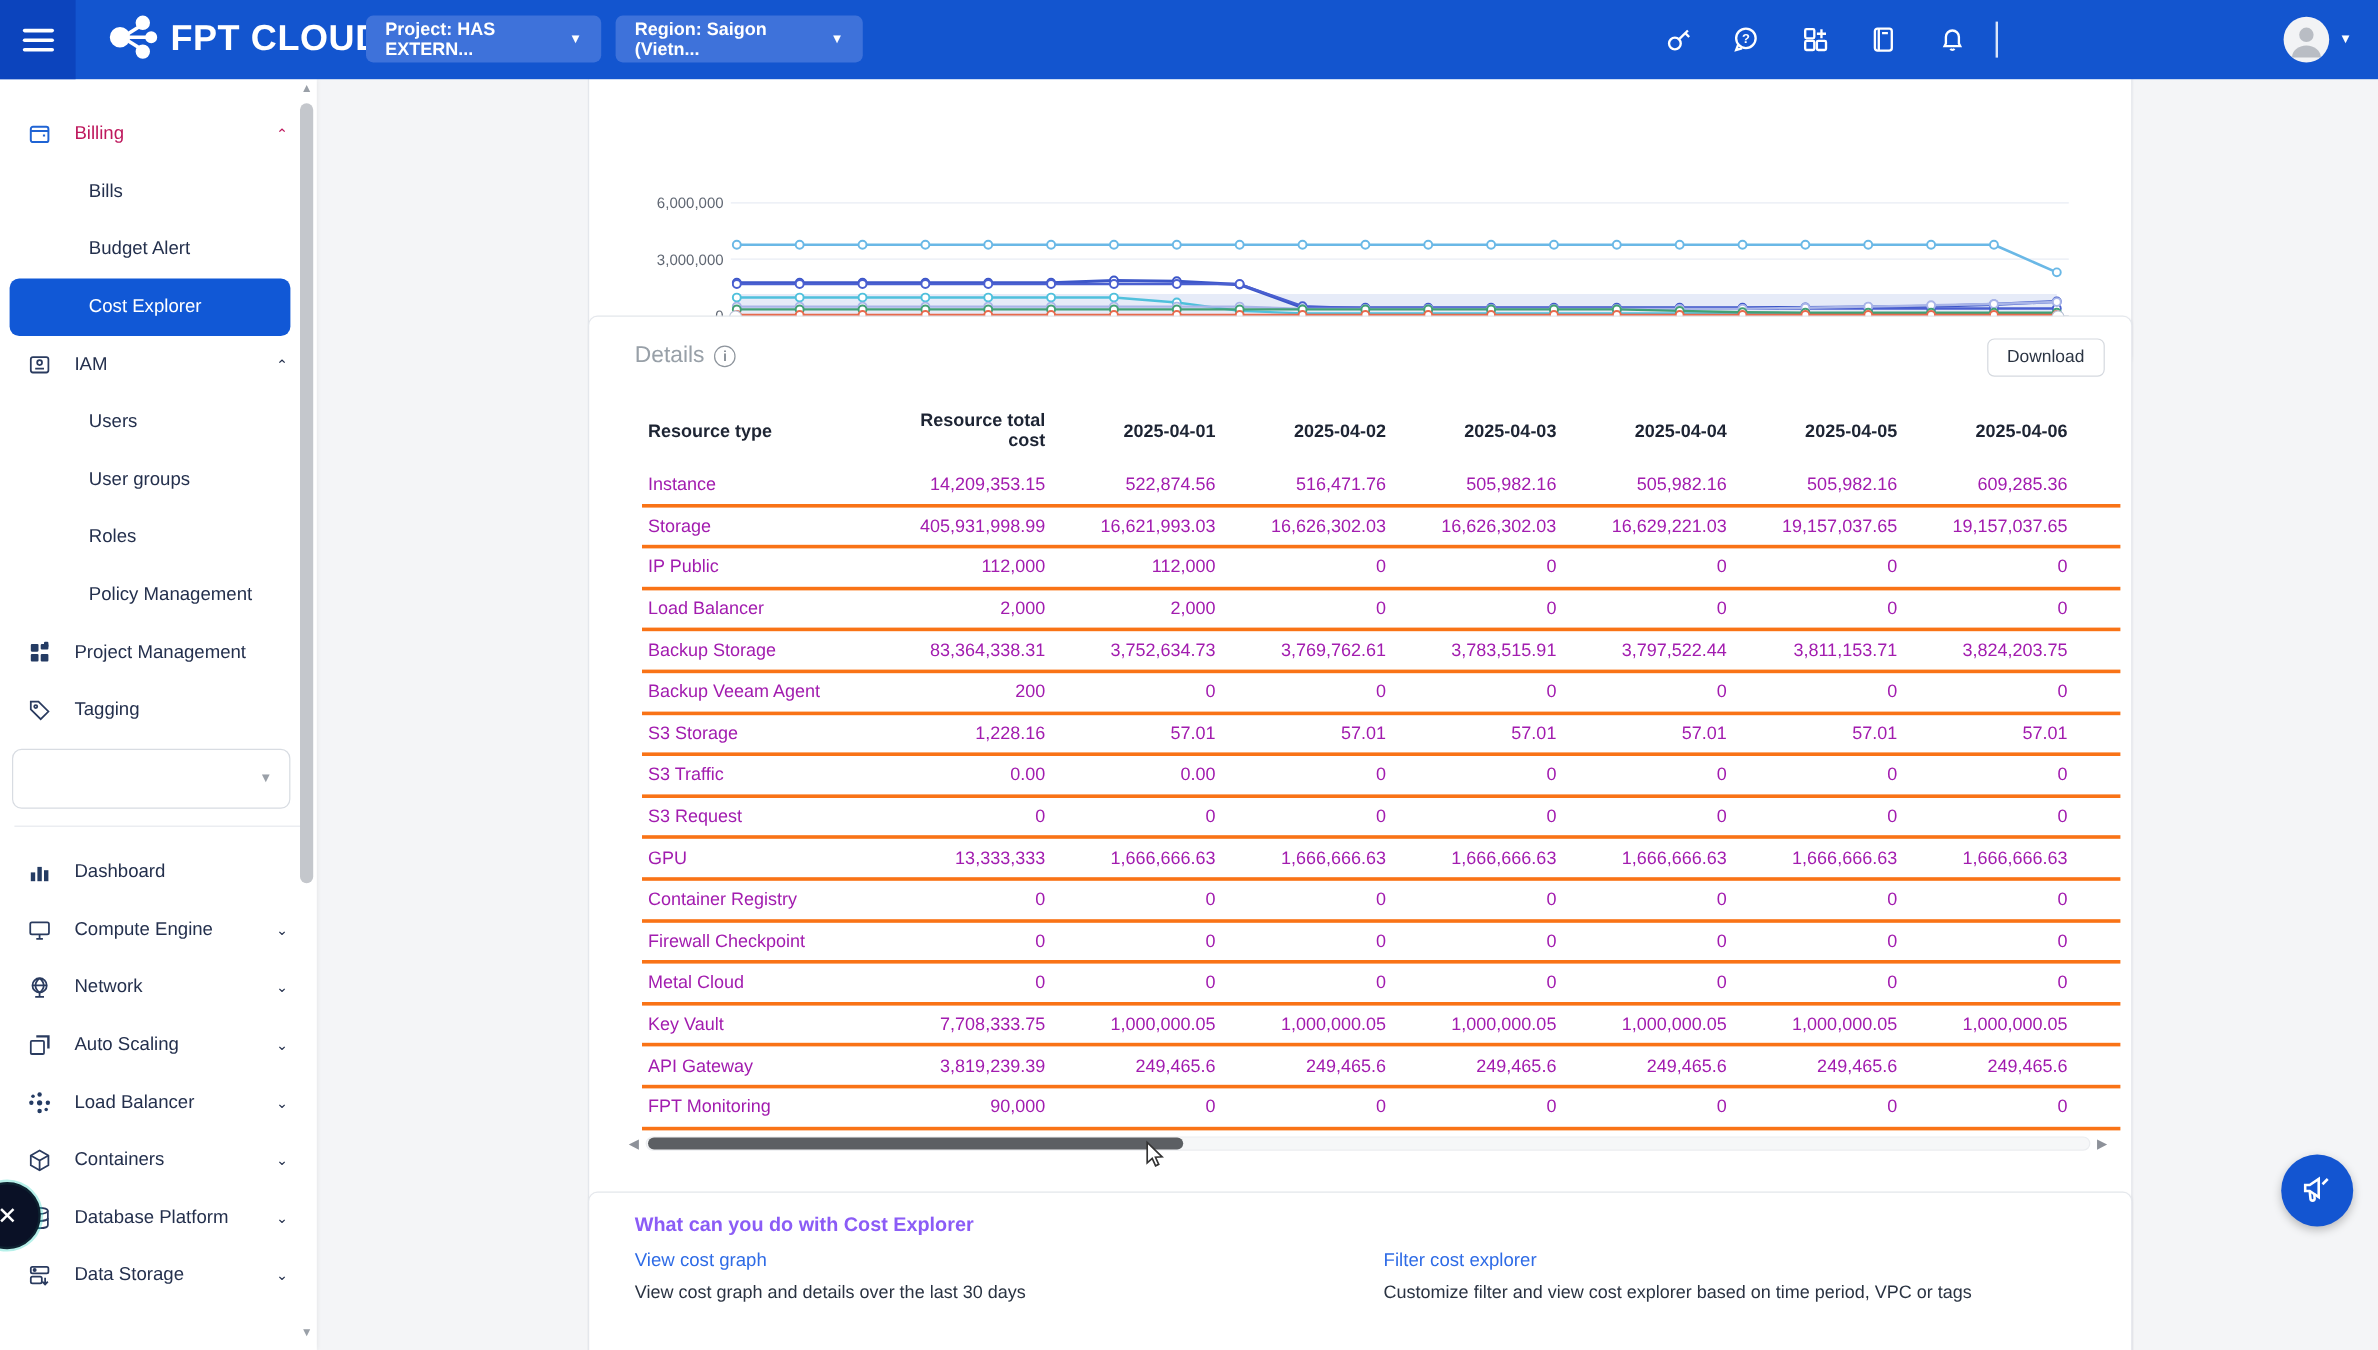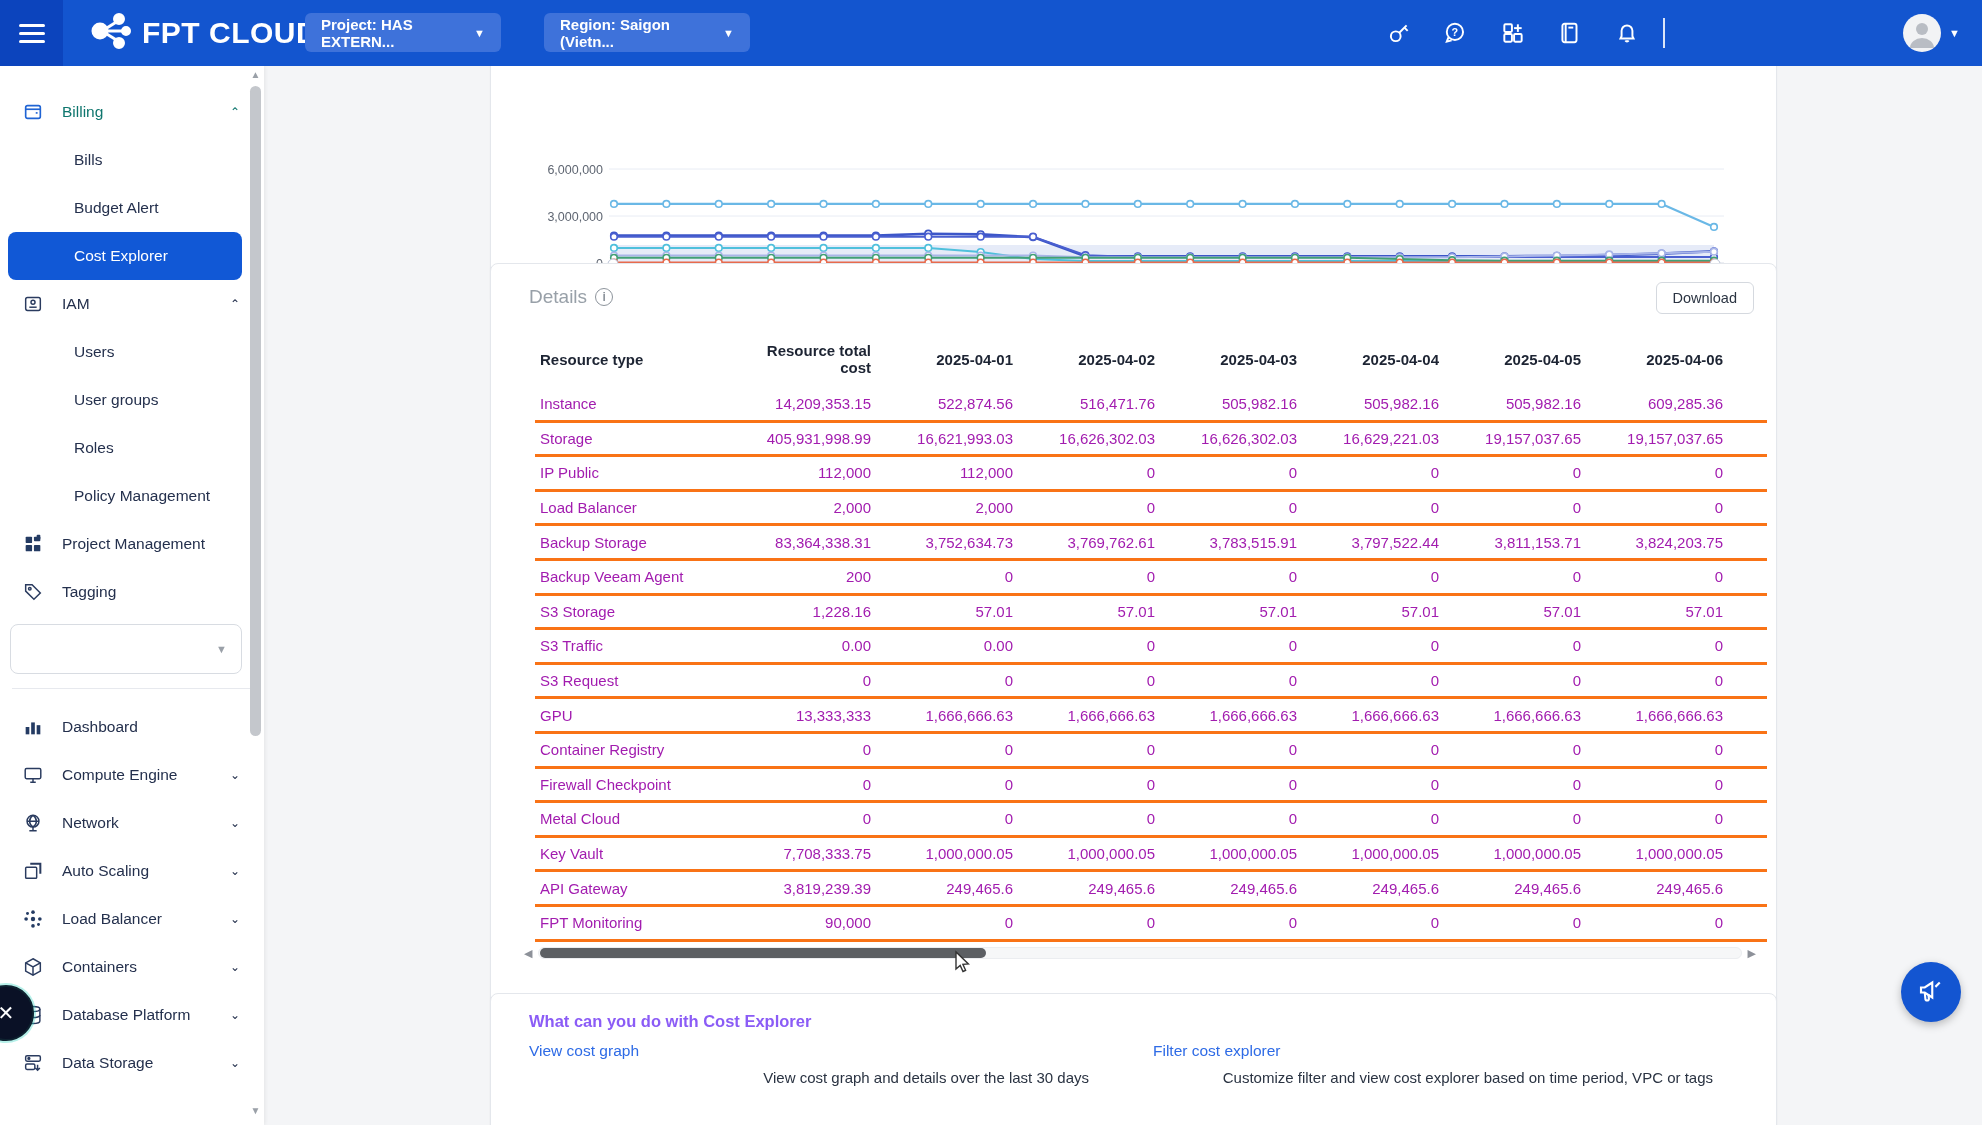--- a/index.html
+++ b/index.html
@@ -14,21 +14,21 @@
     align-items:center; justify-content:center; cursor:pointer; }
   .hamburger span { width:26px; height:3px; background:#fff; border-radius:2px; }
   .brand { position:absolute; left:88px; top:0; height:66px; display:flex;
     align-items:center; gap:10px; color:#fff; }
   .brand-text { font-size:30px; font-weight:800; letter-spacing:.5px; color:#fff; }
   .pill { position:absolute; top:13px; height:39px; background:#3e72da;
     border-radius:6px; color:#fff; font-size:15px; font-weight:600;
     display:flex; align-items:center; padding:16px 16px; gap:12px; cursor:pointer; }
   .pill .caret { font-size:11px; }
   .pill1 { left:305px; width:196px; }
-  .pill2 { left:513px; width:206px;margin-left:31px; }
+  .pill2 { left:513px; width:206px; }
   .nav-icons { position:absolute; right:0; top:0; height:66px; display:flex;
     align-items:center; }
   .nav-ic { width:57px; height:66px; display:flex; align-items:center;
     justify-content:center; cursor:pointer; }
   .nav-divider { width:2px; height:30px; background:rgba(255,255,255,.85);
     margin:0 8px; }
   .avatar-wrap { display:flex; align-items:center; gap:8px; margin:0 22px 0 230px;
     cursor:pointer; }
   .avatar { width:38px; height:38px; border-radius:50%; background:#f2f3f5;
     display:flex; align-items:center; justify-content:center; overflow:hidden; }
@@ -37,21 +37,21 @@
   
   .sidebar { position:absolute; left:0; top:66px; width:264px; height:1059px;
     background:#fff; box-shadow:1px 0 4px rgba(0,0,0,.07); z-index:40;
     padding-top:22px; }
   .side-row { height:48px; display:flex; align-items:center; padding:0 14px 0 22px;
     color:#24304d; font-size:15.5px; cursor:pointer; position:relative; }
   .side-row .lbl { margin-left:18px; flex:1; white-space:nowrap; }
   .side-row.child { padding-left:62px; }
   .side-row.child .lbl { margin-left:12px; }
   .side-row .chev { color:#24304d; font-size:12px; margin-right:10px; }
-  .side-row.blue-hdr, .side-row.blue-hdr .chev { color:#0f766e; }
+  .side-row.blue-hdr, .side-row.blue-hdr .chev { color:#be185d; }
   .side-row.active-item { margin:0 20px 0 8px; width:234px; border-radius:8px;
     background:#1158d6; color:#fff; padding-left:54px; }
   .side-select { margin:8px 20px 0 10px; width:232px; height:50px;
     border:1px solid #d8dce2; border-radius:8px; background:#fff;
     display:flex; align-items:center; justify-content:flex-end;
     padding-right:14px; color:#8b929c; cursor:pointer; }
   .side-divider { height:1px; background:#e7e9ee; margin:14px 12px; }
   .side-scroll { position:absolute; right:2px; top:4px; width:13px; height:1048px; }
   .side-scroll .arr { position:absolute; left:0; width:13px; height:12px;
     color:#9aa0a8; font-size:10px; text-align:center; line-height:10px; cursor:pointer; }
@@ -92,21 +92,21 @@
   .hs-track { flex:1; height:12px; background:#f6f7f8; border:1px solid #ebedf0;
     border-radius:7px; position:relative; }
   .hs-thumb { position:absolute; left:1px; top:0px; width:446px; height:10px;
     background:#5c5f63; border-radius:6px; cursor:pointer; }
 
   
   .foot-title { position:absolute; left:38px; top:18px; font-size:16.5px;
     font-weight:700; color:#8b5cf6; }
   .foot-item { position:absolute; top:48px; width:560px; }
   .foot-item .link { color:#2e6be6; font-size:15.5px; cursor:pointer; }
-  .foot-item .desc { margin-top:9px; color:#2a3342; font-size:15px;text-align:right; }
+  .foot-item .desc { margin-top:9px; color:#2a3342; font-size:15px; }
   .fi-0 { left:38px; } .fi-1 { left:662px; }
 
   
   .fab { position:absolute; left:1901px; top:962px; width:60px; height:60px;
     border-radius:50%; background:#1355d1; display:flex; align-items:center;
     justify-content:center; box-shadow:0 3px 8px rgba(0,0,0,.25); cursor:pointer;
     z-index:60; }
   .close-bubble { position:absolute; left:-22px; top:985px; width:56px; height:56px;
     border-radius:50%; background:#0a1126; border:2px solid #0e2230;
     box-shadow:0 0 0 2px rgba(45,212,191,.35); color:#fff; display:flex;

